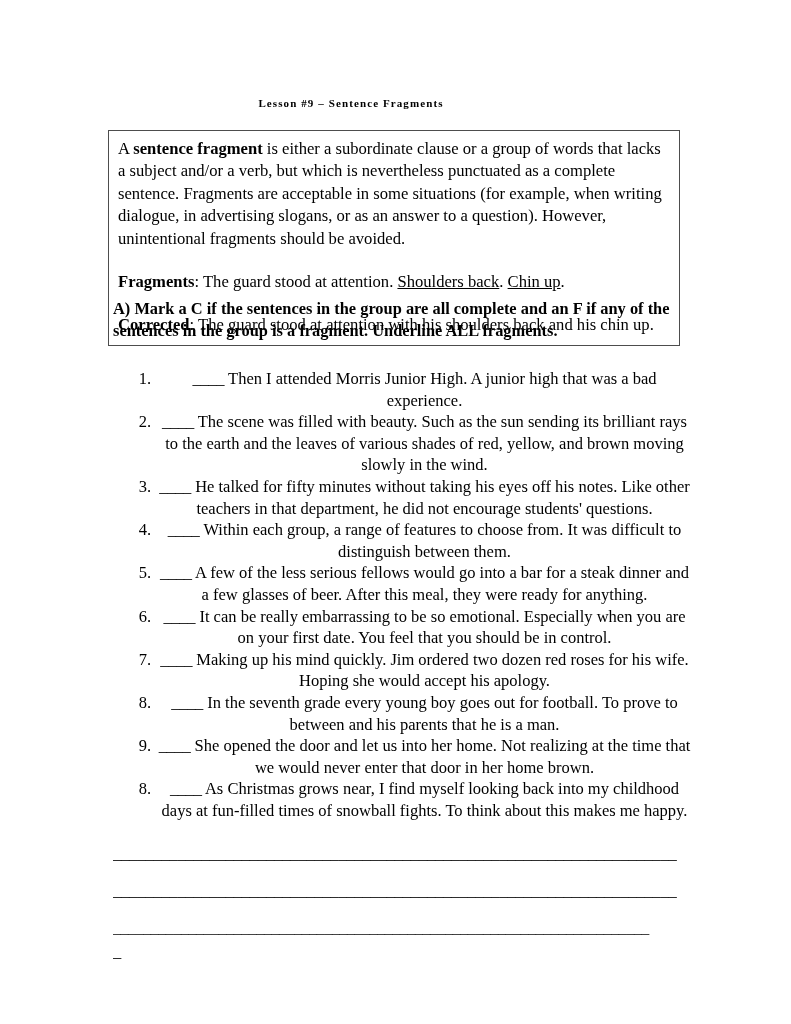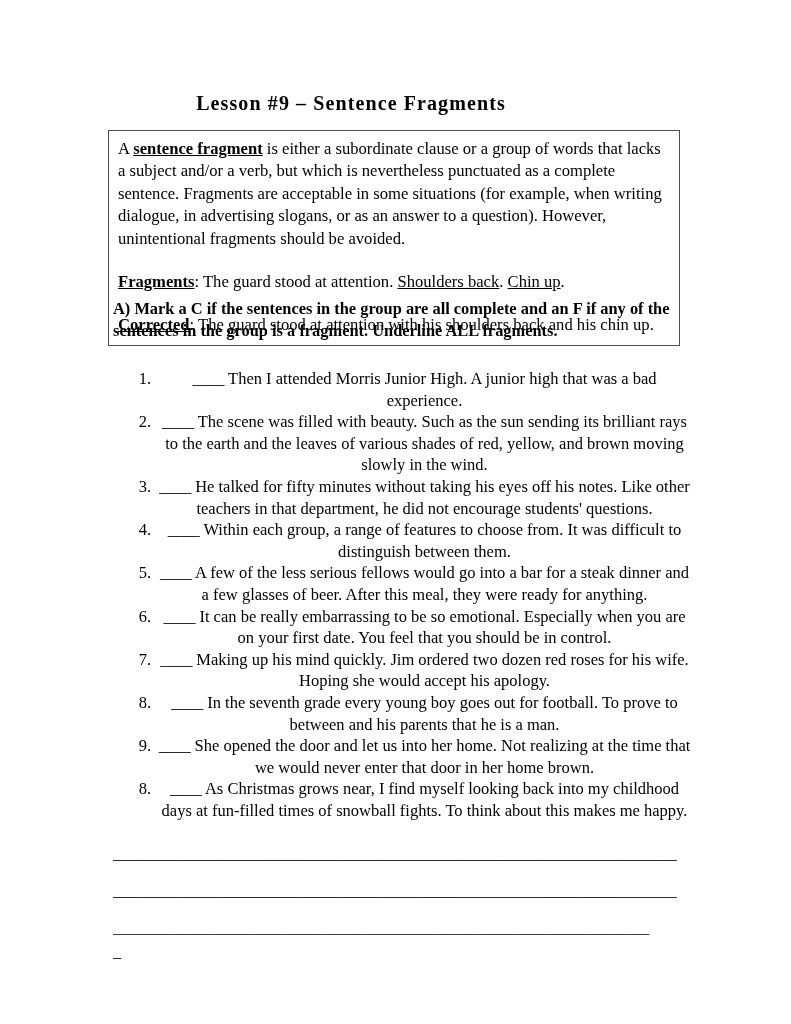--- a/index.html
+++ b/index.html
@@ -22,21 +22,21 @@
     height: 1024px;
   }
 
   
   .doc-title {
     position: absolute;
     top: 93px;
     left: 0;
     width: 702px;
     text-align: center;
-    font-size: 20px;
+    font-size: 11px;
     font-weight: bold;
     letter-spacing: 1.1px;
     line-height: 20px;
   }
 
   
   .definition-box {
     position: absolute;
     top: 130px;
     left: 108px;
@@ -47,21 +47,21 @@
     padding: 7px 9px 8px 9px;
     font-size: 16.6px;
     line-height: 22.4px;
   }
   .definition-box p {
     margin: 0;
   }
   .definition-box p.spaced {
     margin-top: 21px;
   }
-  .b { font-weight: bold; text-decoration: underline; }
+  .b { font-weight: bold; }
   .u { text-decoration: underline; }
 
   
   .section-heading {
     position: absolute;
     left: 113px;
     width: 570px;
     font-size: 16.4px;
     font-weight: bold;
     line-height: 21.5px;

